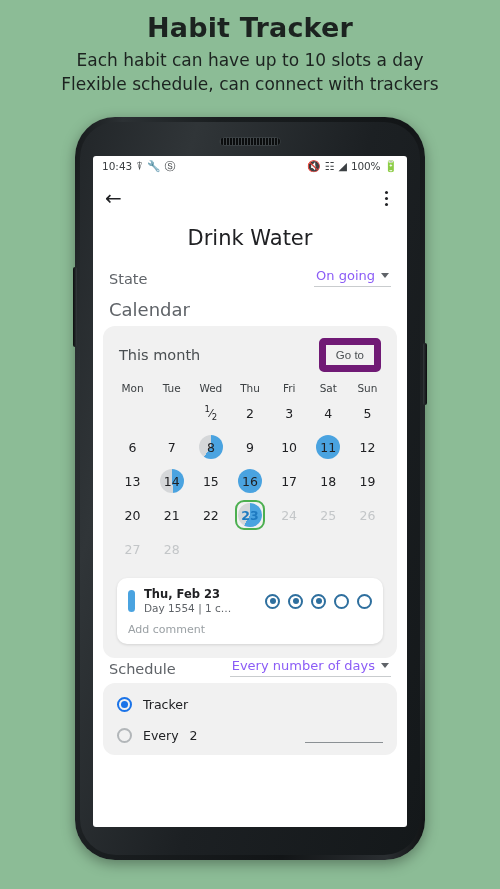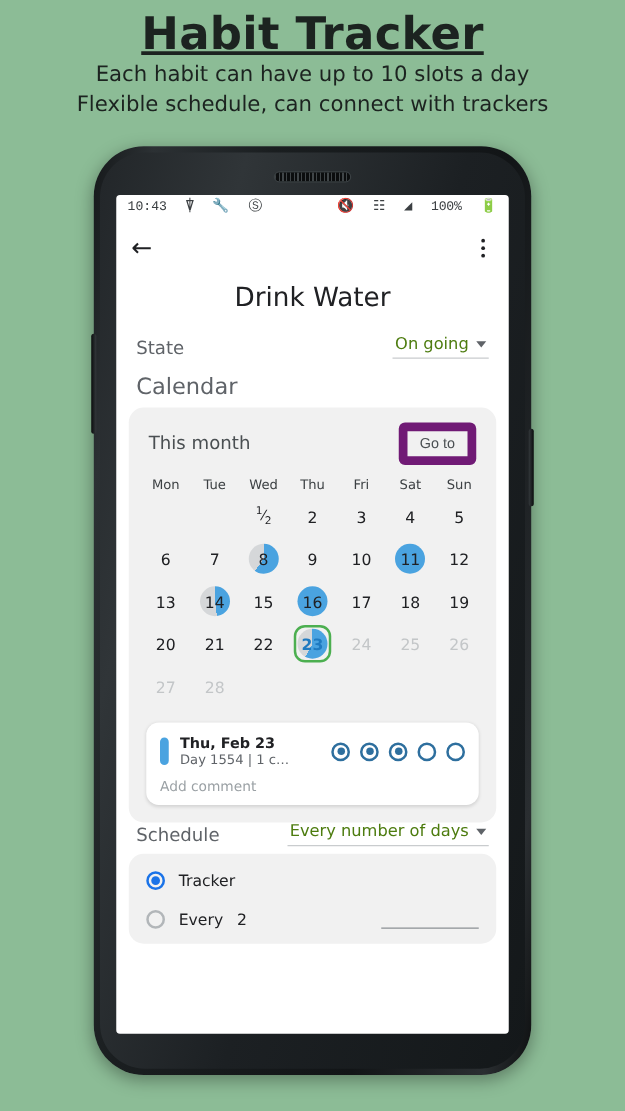--- a/index.html
+++ b/index.html
@@ -6,23 +6,22 @@
   html, body {
     width: 500px; height: 889px;
     font-family: "DejaVu Sans", sans-serif;
     overflow: hidden;
   }
   body { background: #8cbc96; position: relative; }
 
   
   .promo { text-align: center; padding-top: 8px; color: #1c2320; }
   .promo-title {
-    font-size: 36px; font-weight: bold; letter-spacing: .2px;
+    font-size: 27px; font-weight: bold; letter-spacing: .2px;
     line-height: 40px;
-    text-decoration: underline;
   }
   .promo-sub {
     font-size: 17px; line-height: 24px; font-weight: 400;
   }
 
   
   .phone {
     position: absolute; left: 75px; top: 117px;
     width: 350px; height: 743px;
     border-radius: 40px;
@@ -64,21 +63,21 @@
     background: #ffffff;
     overflow: hidden;
     border-radius: 3px;
   }
 
   
   .statusbar {
     height: 20px; display: flex; align-items: center;
     padding: 0 9px; font-size: 10.5px; color: #3c4043;
   }
-  .sb-left, .sb-right { display: flex; align-items: center; gap: 15px; font-family: Liberation Mono, monospace; }
+  .sb-left, .sb-right { display: flex; align-items: center; gap: 4px; }
   .sb-right { margin-left: auto; }
   .sb-ico { display: inline-block; line-height: 1; font-size: 11px; color: #3c4043; }
   .sb-batt-txt { font-size: 10.5px; letter-spacing: -.2px; }
 
   
   .appbar {
     height: 44px; display: flex; align-items: center;
     padding: 0 12px;
   }
   .back-arrow { font-size: 20px; color: #202124; line-height: 1; cursor: pointer; }
@@ -94,21 +93,21 @@
   .habit-title {
     text-align: center; font-size: 21px; color: #202124;
     padding: 6px 0 18px; font-weight: 400;
   }
 
   .sect {
     display: flex; align-items: flex-end; padding: 0 16px; margin-bottom: 6px;
   }
   .sect-label { font-size: 14.5px; color: #5f6368; }
   .sect-value {
-    margin-left: auto; font-size: 13px; color: #4d7c0f;
+    margin-left: auto; font-size: 13px; color: #8b5cf6;
     border-bottom: 1px solid #c9ccce; padding: 0 2px 3px 2px;
     display: flex; align-items: center; gap: 6px; cursor: pointer;
   }
   .caret { width: 0; height: 0; border-left: 4px solid transparent;
            border-right: 4px solid transparent; border-top: 5px solid #5f6368; }
 
   .sect-plain { padding: 0 16px; font-size: 18px; color: #5f6368; margin: 12px 0 6px; }
 
   
   .cal-card {

